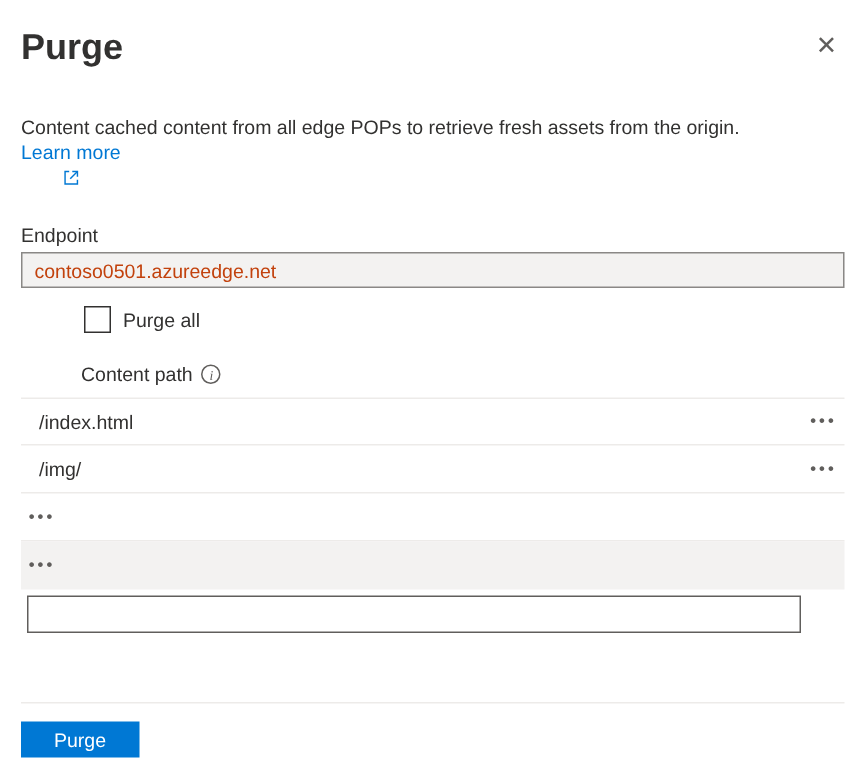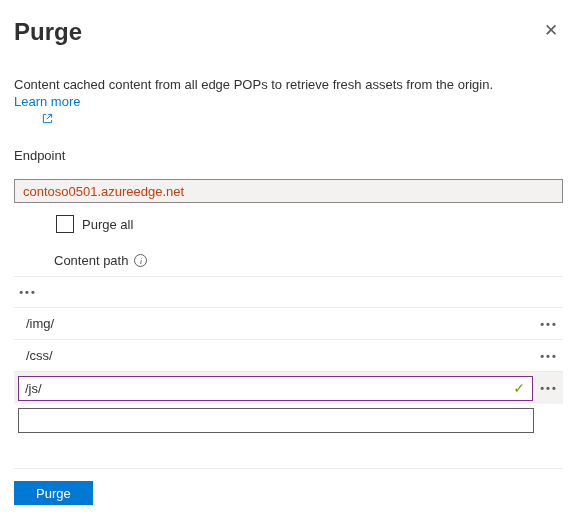--- a/index.html
+++ b/index.html
@@ -51,21 +51,21 @@
       flex-direction: column;
     }
     .ext-icon {
       font-size: 11px;
       color: #0078d4;
     }
     .section-label {
       font-size: 13px;
       color: #323130;
       margin-top: 22px;
-      margin-bottom: 16px;
+      margin-bottom: 4px;
     }
     .endpoint-input {
       width: 100%;
       height: 24px;
       border: 1px solid #8a8886;
       background: #f3f2f1;
       color: #c2410c;
       padding: 2px 8px;
       font-size: 13px;
       font-family: inherit;
@@ -229,41 +229,37 @@
   <span>Purge all</span>
 </label>
 
 <div class="path-label-row">
   <span>Content path</span>
   <span class="info-icon">i</span>
 </div>
 
 <div class="path-list">
   <div class="path-row">
+    <span class="path-text">/index.html</span>
     <button class="more-btn">
       <span>•••</span>
     </button>
   </div>
   <div class="path-row">
     <span class="path-text">/img/</span>
     <button class="more-btn">
       <span>•••</span>
     </button>
   </div>
   <div class="path-row">
-    <span class="path-text">/css/</span>
     <button class="more-btn">
       <span>•••</span>
     </button>
   </div>
   <div class="path-row active">
-    <div class="active-input-wrap">
-      <input class="path-input" type="text" value="/js/" style="">
-      <span class="check-icon">✓</span>
-    </div>
     <button class="more-btn">
       <span>•••</span>
     </button>
   </div>
   <div class="empty-row">
     <input class="empty-input" type="text" value="" style="">
   </div>
 </div>
 
 <div class="footer">

